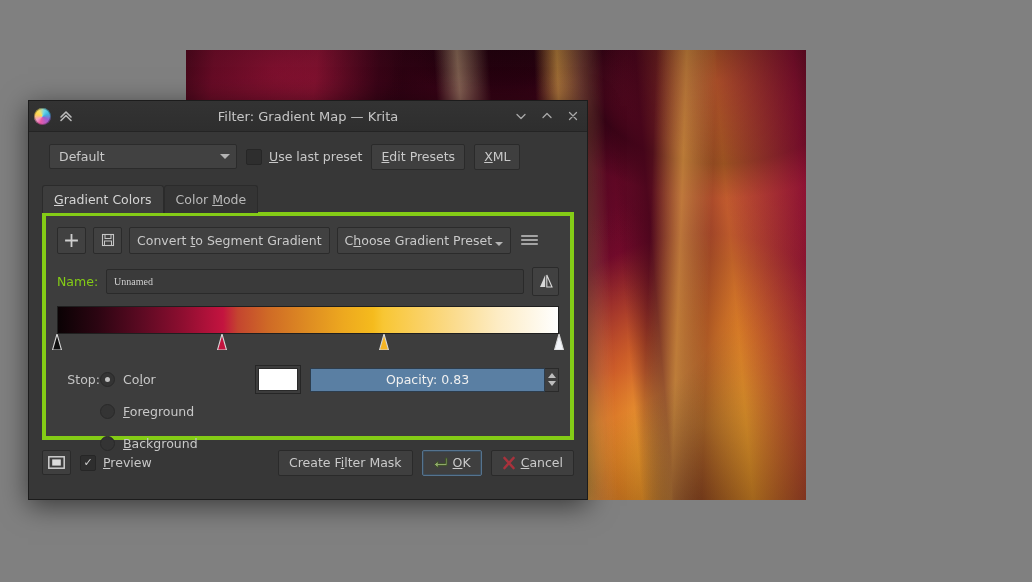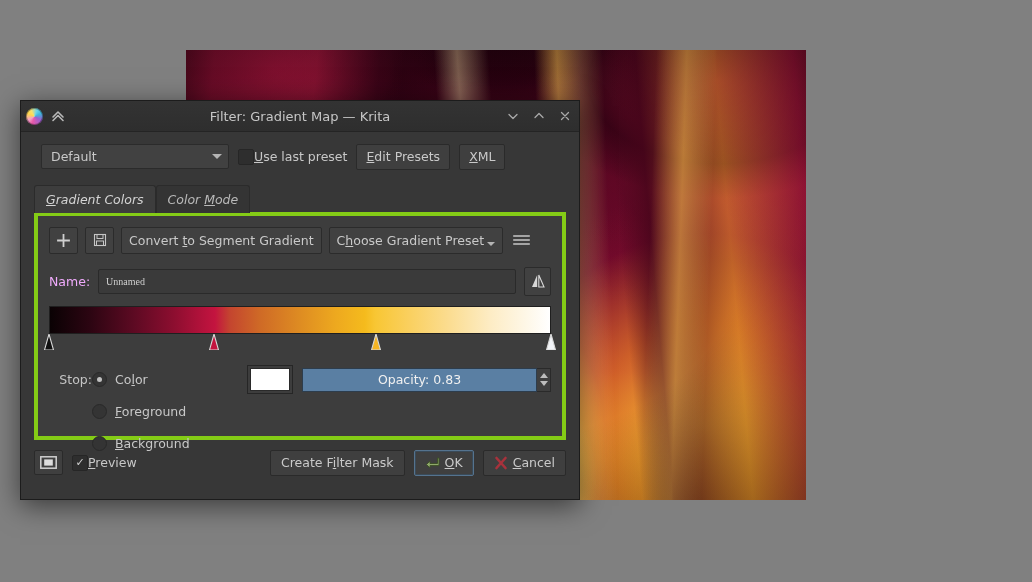--- a/index.html
+++ b/index.html
@@ -63,21 +63,21 @@
   }
   .art-figure {
     position: absolute; left: 49.5%; top: 70%; width: 3.4%; height: 13%;
     background: #ffeec4;
     clip-path: polygon(50% 0%, 86% 62%, 86% 100%, 14% 100%, 14% 62%);
     filter: blur(0.4px);
   }
 
   
   #dialog {
-    position: absolute; left: 20px; top: 100px;
+    position: absolute; left: 28px; top: 100px;
     width: 560px; height: 400px;
     background: #373737;
     border: 1px solid #1c1c1c;
     box-shadow: 0 6px 26px rgba(0,0,0,0.55);
     box-sizing: border-box;
     color: #c8c8c8;
     font-size: 12.5px;
   }
 
   
@@ -132,37 +132,37 @@
   }
   .chk {
     width: 14px; height: 14px;
     background: #2e2e2e;
     border: 1px solid #262626;
     border-radius: 2px;
     display: inline-flex; align-items: center; justify-content: center;
     font-size: 11px; color: #d0d0d0; line-height: 1;
     flex: 0 0 auto;
   }
-  .chk-row { display: flex; align-items: center; }
+  .chk-row { display: flex; align-items: center; gap: 7px; }
   .u { text-decoration: underline; }
   .btn {
     background: #3f3f3f;
     border: 1px solid #2a2a2a;
     border-radius: 2px;
     color: #c9c9c9;
     font-size: 12.5px;
     font-family: inherit;
     padding: 5px 9px;
     line-height: 1.1;
     box-sizing: border-box;
     white-space: nowrap;
   }
 
   
-  #tabs { display: flex; padding: 8px 0 0 13px; align-items: flex-start; font-style: italic; }
+  #tabs { display: flex; padding: 8px 0 0 13px; align-items: flex-start; }
   .tab {
     padding: 6px 11px 6px 11px;
     font-size: 12.5px;
     border: 1px solid #2b2b2b;
     border-bottom: none;
     border-radius: 3px 3px 0 0;
     background: #343434;
     color: #b9b9b9;
     position: relative; top: 1px;
   }
@@ -198,21 +198,21 @@
     font-size: 12.5px;
     font-family: inherit;
     padding: 0 7px;
     display: flex; align-items: center;
     white-space: nowrap;
   }
   .hamburger { width: 22px; height: 24px; display:flex; align-items:center; justify-content:center; }
 
   
   #name-row { display: flex; align-items: center; gap: 8px; margin-top: 13px; }
-  #name-label { font-size: 12.5px; color: #f0abfc; }
+  #name-label { font-size: 12.5px; color: #84cc16; }
   #name-input {
     flex: 1; height: 25px;
     background: #3a3a3a;
     border: 1px solid #2a2a2a;
     border-radius: 2px;
     color: #cfcfcf;
     font-size: 10px;
     font-family: Liberation Serif, serif;
     padding: 0 7px;
     box-sizing: border-box;

